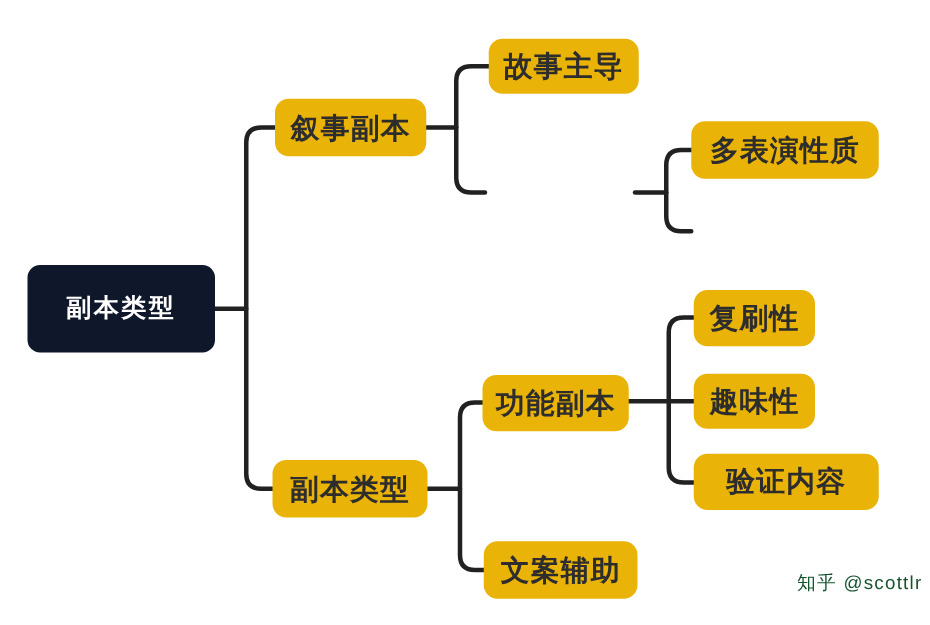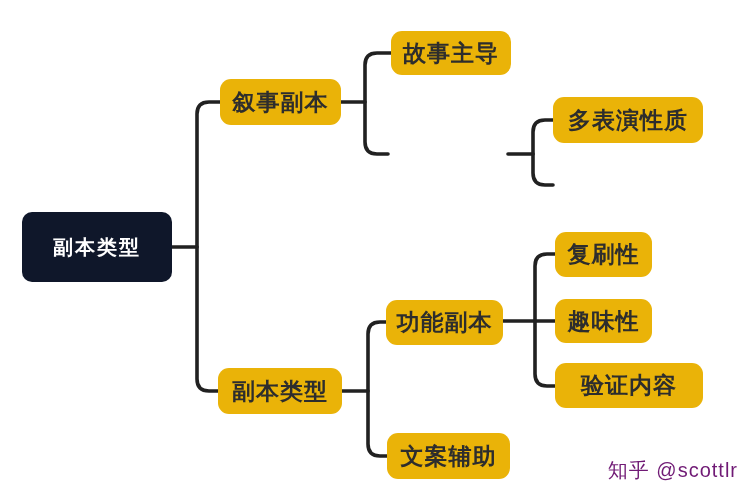--- a/index.html
+++ b/index.html
@@ -60,22 +60,22 @@
   #n-functional  { left: 218px; top: 368px; width: 124px; height: 46px; }
   #n-gled        { left: 386px; top: 300px; width: 117px; height: 45px; }
   #n-replay      { left: 555px; top: 232px; width: 97px;  height: 45px; }
   #n-fun         { left: 555px; top: 299px; width: 97px;  height: 44px; text-align: center; }
   #n-validation  { left: 555px; top: 363px; width: 148px; height: 45px; }
   #n-copyassist  { left: 387px; top: 433px; width: 123px; height: 46px; }
   .watermark {
     position: absolute;
     right: 6px;
     top: 457px;
-    font-size: 20px;
-    color: #701a75;
+    font-size: 15px;
+    color: #14532d;
     letter-spacing: 1px;
     white-space: nowrap;
   }
 </style>
 </head>
 <body>
 
 <div class="canvas">
 
   <svg class="connectors" viewBox="0 0 744 500" aria-hidden="true">

